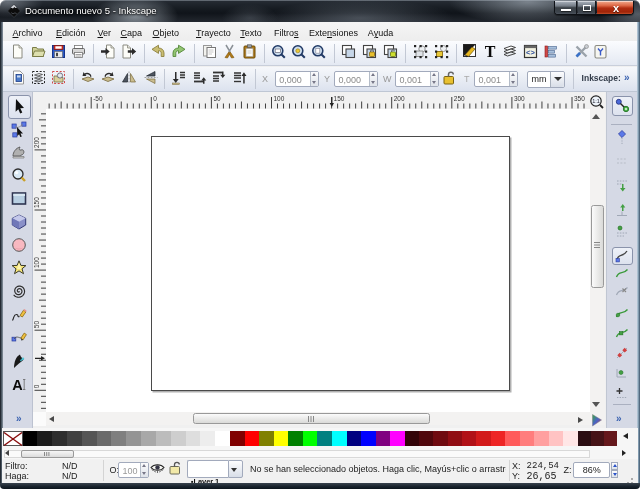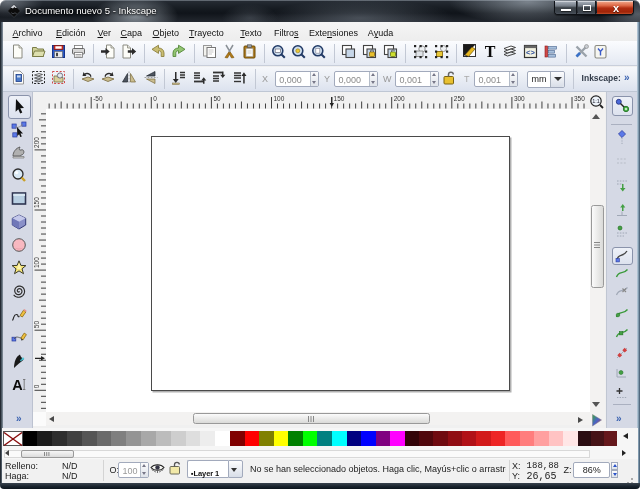--- a/index.html
+++ b/index.html
@@ -32,21 +32,21 @@
 <div class="abs" style="left:6px;top:7.5px;width:10px;height:2.5px;background:#fff;box-shadow:0 1px 1px rgba(0,0,0,0.55)"></div>
 <div class="abs" style="left:28px;top:3.5px;width:8px;height:6.5px;border:1.5px solid #fff;box-shadow:0 1px 1px rgba(0,0,0,0.5)"></div>
 <div class="abs" style="left:54px;top:0.5px;width:14px;height:12px;font-size:11px;font-weight:bold;color:#fff;text-align:center;line-height:12px;text-shadow:0 1px 1px rgba(0,0,0,0.6)">x</div>
 </div>
 <div class="abs" style="left:2px;top:22px;width:636px;height:19px;background:linear-gradient(#f5f5f5,#ededed)"></div>
 <div class="abs" style="left:12.5px;top:28px;font-size:9px;color:#111"><u>A</u>rchivo</div>
 <div class="abs" style="left:56px;top:28px;font-size:9px;color:#111"><u>E</u>dición</div>
 <div class="abs" style="left:97.5px;top:28px;font-size:9px;color:#111"><u>V</u>er</div>
 <div class="abs" style="left:120.5px;top:28px;font-size:9px;color:#111"><u>C</u>apa</div>
 <div class="abs" style="left:152.5px;top:28px;font-size:9px;color:#111"><u>O</u>bjeto</div>
-<div class="abs" style="left:189px;top:28px;font-size:9px;color:#111"><u>T</u>rayecto</div>
+<div class="abs" style="left:196px;top:28px;font-size:9px;color:#111"><u>T</u>rayecto</div>
 <div class="abs" style="left:240.2px;top:28px;font-size:9px;color:#111"><u>T</u>exto</div>
 <div class="abs" style="left:274px;top:28px;font-size:9px;color:#111">Filtro<u>s</u></div>
 <div class="abs" style="left:309px;top:28px;font-size:9px;color:#111">Exte<u>n</u>siones</div>
 <div class="abs" style="left:367.8px;top:28px;font-size:9px;color:#111">A<u>y</u>uda</div>
 <div class="abs" style="left:2px;top:41px;width:636px;height:25px;background:linear-gradient(#fbfcfe,#e4e9f2);border-bottom:1px solid #c9cfdb"></div>
 <div class="abs" style="left:2px;top:67px;width:636px;height:25px;background:linear-gradient(#f6f8fb,#dce2ee);border-bottom:1px solid #bfc7d4"></div>
 <div class="abs" style="left:9.5px;top:43.5px"><svg width="15" height="15" viewBox="0 0 15 15">
       <path d="M3.5,1 L9,1 L12,4 L12,14 L3.5,14 Z" fill="#fdfdf8" stroke="#8a8a80" stroke-width="1"></path>
       <path d="M9,1 L9,4 L12,4" fill="#e4e4da" stroke="#8a8a80" stroke-width="0.8"></path>
     </svg></div>
@@ -525,21 +525,21 @@
 <div class="abs" style="left:577.67px;top:430.5px;width:13.50px;height:15.9px;background:#2a0d12"></div>
 <div class="abs" style="left:590.67px;top:430.5px;width:13.50px;height:15.9px;background:#451317"></div>
 <div class="abs" style="left:603.67px;top:430.5px;width:13.50px;height:15.9px;background:#65181c"></div>
 <div class="abs" style="left:623px;top:432.5px;width:0;height:0;border-top:3.5px solid transparent;border-bottom:3.5px solid transparent;border-right:5.5px solid #222"></div>
 <div class="abs" style="left:3.5px;top:449.5px;width:586px;height:8.5px;background:#fafafa;border:1px solid #d8d8d8"></div>
 <div class="abs" style="left:20.6px;top:449.5px;width:53.5px;height:8.5px;background:linear-gradient(#f6f6f6,#dcdcdc);border:1px solid #999;border-radius:2px"></div>
 <div class="abs" style="left:44px;top:452px;width:1.2px;height:4px;background:#888;box-shadow:2.2px 0 0 #888,4.4px 0 0 #888"></div>
 <div class="abs" style="left:5px;top:450px;width:0;height:0;border-top:3px solid transparent;border-bottom:3px solid transparent;border-right:4.5px solid #444"></div>
 <div class="abs" style="left:621.5px;top:450px;width:0;height:0;border-top:3px solid transparent;border-bottom:3px solid transparent;border-left:4.5px solid #222"></div>
 <div class="abs" style="left:2px;top:458.5px;width:636px;height:24.5px;background:#f1f1f1"></div>
-<div class="abs" style="left:5px;top:460.5px;font-size:9px;color:#222">Relleno:</div>
+<div class="abs" style="left:5px;top:460.5px;font-size:9px;color:#222">Filtro:</div>
 <div class="abs" style="left:5px;top:471px;font-size:9px;color:#222">Haga:</div>
 <div class="abs" style="left:62px;top:460.5px;font-size:9px;color:#222">N/D</div>
 <div class="abs" style="left:62px;top:471px;font-size:9px;color:#222">N/D</div>
 <div class="abs" style="left:103px;top:460px;width:1px;height:21px;background:#d4d4d4"></div>
 <div class="abs" style="left:109.5px;top:464.5px;font-size:9px;color:#222">O:</div>
 <div class="abs" style="left:118px;top:461.5px;width:31px;height:16px;background:#fff;border:1px solid #a2aabc;border-radius:2px">
 <div class="abs" style="left:3.5px;top:2.0px;font-size:9px;color:#999;line-height:12px">100</div>
 <div class="abs" style="right:0px;top:0px;width:8px;height:14px;background:linear-gradient(#fbfbfc,#dfe3ea);border-left:1px solid #b4bcc8">
 <div class="abs" style="left:1px;top:1.5px;width:0;height:0;border-left:2.5px solid transparent;border-right:2.5px solid transparent;border-bottom:3.5px solid #778"></div>
 <div class="abs" style="left:1px;top:9.0px;width:0;height:0;border-left:2.5px solid transparent;border-right:2.5px solid transparent;border-top:3.5px solid #778"></div>
@@ -548,30 +548,30 @@
 <div class="abs" style="left:150.0px;top:460.0px"><svg width="15" height="13" viewBox="0 0 15 13">
       <path d="M1,6.5 C4,2.8 11,2.8 14,6.5 C11,10.2 4,10.2 1,6.5 Z" fill="#f8f8f4" stroke="#222" stroke-width="1.1"></path>
       <circle cx="7.5" cy="6.5" r="2.2" fill="#334"></circle>
       <path d="M2,8.5 L3.5,10 M4.5,9.8 L5.5,11.3 M7.5,10.2 L7.5,11.8 M10.5,9.8 L9.5,11.3 M13,8.5 L11.5,10" stroke="#222" stroke-width="0.8"></path>
     </svg></div>
 <div class="abs" style="left:169.0px;top:459.5px"><svg width="12" height="15" viewBox="0 0 12 15">
       <rect x="1" y="6.5" width="9.5" height="7.5" rx="1" fill="#f2e9a8" stroke="#6a6a5a" stroke-width="1"></rect>
       <path d="M5.5,6.5 L5.5,4.5 C5.5,1.6 10.3,1.6 10.3,4.5" fill="none" stroke="#555" stroke-width="1.3"></path>
     </svg></div>
 <div class="abs" style="left:187px;top:459.5px;width:41px;height:18.5px;background:#fff;border:1px solid #a2aabc;border-radius:2px 0 0 2px;border-right:none">
-<div class="abs" style="left:3px;top:8px;font-size:7.5px;font-weight:bold;color:#111;white-space:nowrap;letter-spacing:-0.1px">▪Layer 1</div>
+<div class="abs" style="left:3px;top:16px;font-size:7.5px;font-weight:bold;color:#111;white-space:nowrap;letter-spacing:-0.1px">▪Layer 1</div>
   </div>
 <div class="abs" style="left:228px;top:459.5px;width:15px;height:18.5px;background:linear-gradient(#fdfdfe,#d8dee8);border:1px solid #a2aabc;border-radius:0 2px 2px 0">
 <div class="abs" style="left:2px;top:7px;width:0;height:0;border-left:3.5px solid transparent;border-right:3.5px solid transparent;border-top:4.5px solid #333"></div>
   </div>
 <div class="abs" style="left:250px;top:464px;width:256px;height:12px;overflow:hidden;font-size:9px;color:#222;white-space:nowrap">No se han seleccionado objetos. Haga clic, Mayús+clic o arrastre para seleccionar.</div>
 <div class="abs" style="left:508.5px;top:460px;width:1px;height:21px;background:#d4d4d4"></div>
 <div class="abs" style="left:512px;top:460.5px;font-size:9px;color:#222">X:</div>
 <div class="abs" style="left:512px;top:471px;font-size:9px;color:#222">Y:</div>
-<div class="abs" style="left:524px;top:460.5px;width:35px;text-align:right;font-size:9px;font-family:'Liberation Mono',monospace;color:#222">188,88</div>
+<div class="abs" style="left:524px;top:460.5px;width:35px;text-align:right;font-size:9px;font-family:'Liberation Mono',monospace;color:#222">224,54</div>
 <div class="abs" style="left:524px;top:471px;width:35px;text-align:center;font-size:10px;font-family:'Liberation Mono',monospace;color:#222">26,65</div>
 <div class="abs" style="left:563.5px;top:465px;font-size:9px;color:#222">Z:</div>
 <div class="abs" style="left:573.3px;top:461.5px;width:37px;height:16.5px;background:#fff;border:1px solid #a2aabc;border-radius:2px;text-align:center;font-size:9px;color:#222;line-height:15px">86%</div>
 <div class="abs" style="left:611.2px;top:461.5px;width:7px;height:16.5px">
 <div class="abs" style="left:0;top:0;width:7px;height:8px;background:linear-gradient(#fdfdfe,#dde3ea);border:1px solid #a2aabc">
       <div class="abs" style="left:0.8px;top:1.8px;width:0;height:0;border-left:2.2px solid transparent;border-right:2.2px solid transparent;border-bottom:3.2px solid #2a52c8"></div>
     </div>
 <div class="abs" style="left:0;top:8.5px;width:7px;height:8px;background:linear-gradient(#fdfdfe,#dde3ea);border:1px solid #a2aabc">
       <div class="abs" style="left:0.8px;top:2.2px;width:0;height:0;border-left:2.2px solid transparent;border-right:2.2px solid transparent;border-top:3.2px solid #2a52c8"></div>
     </div>

